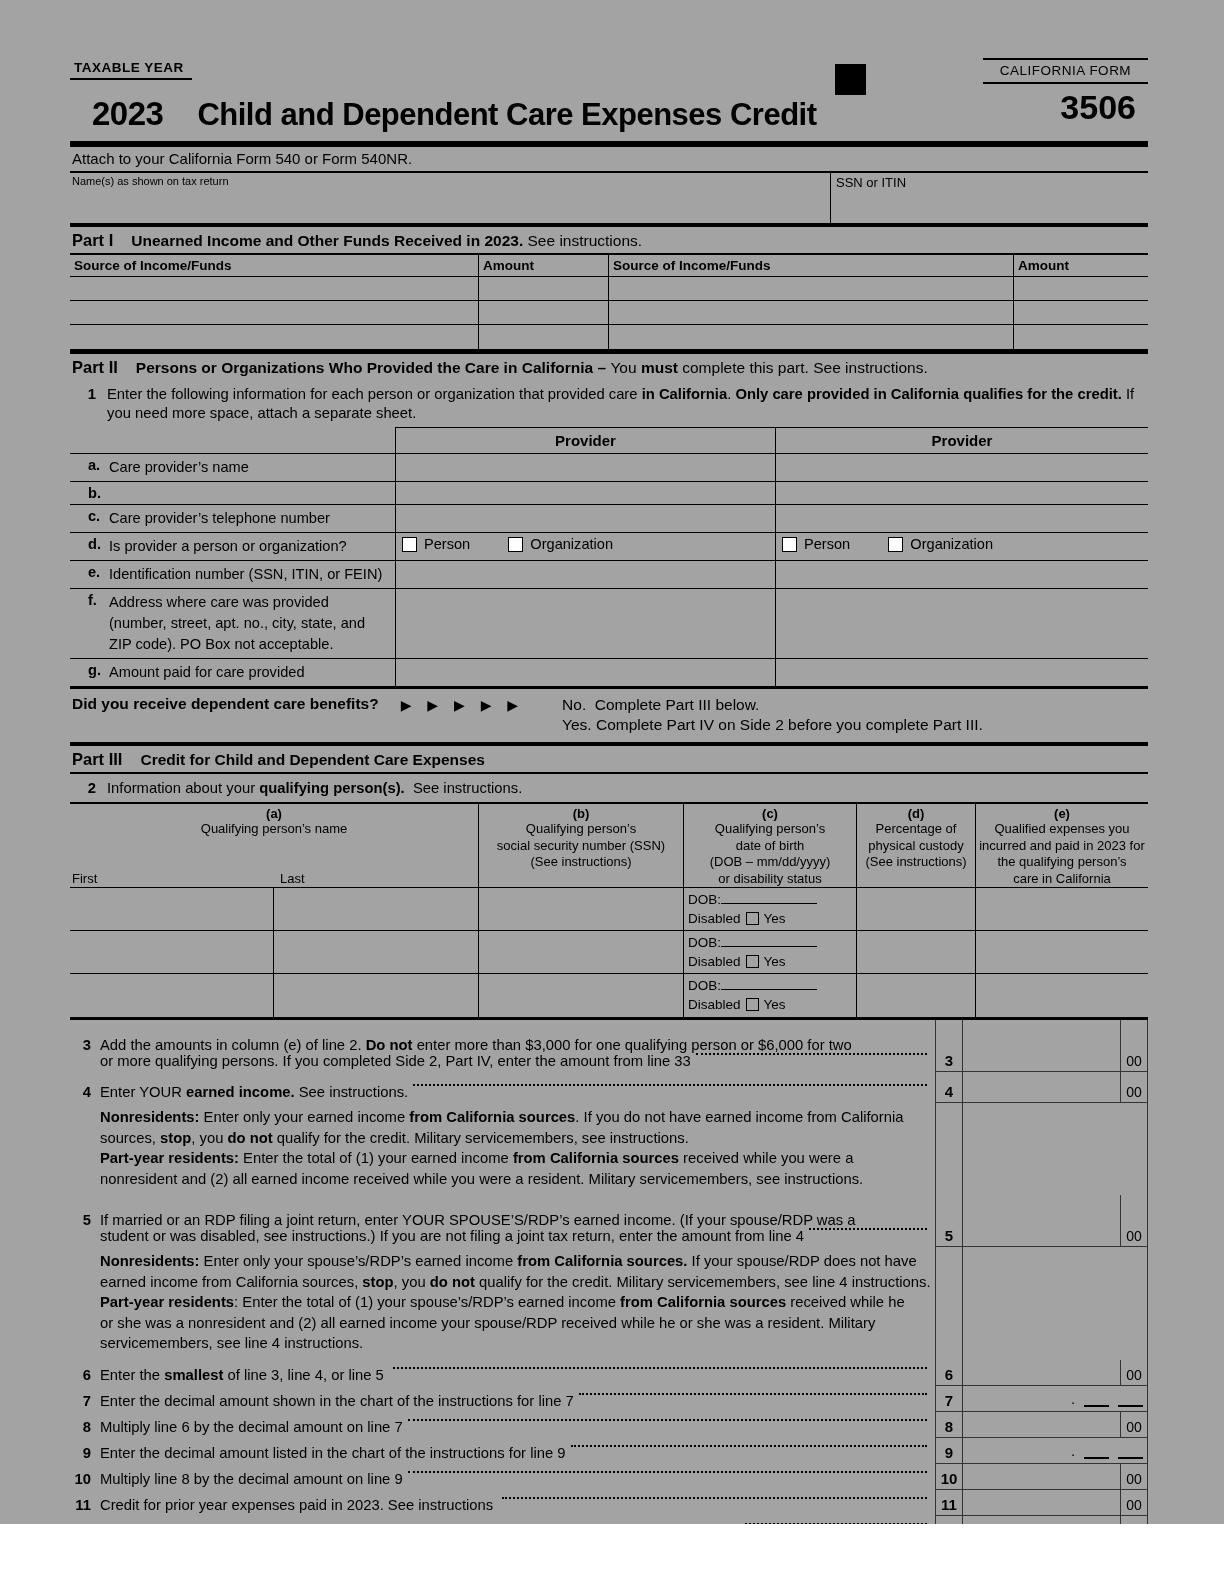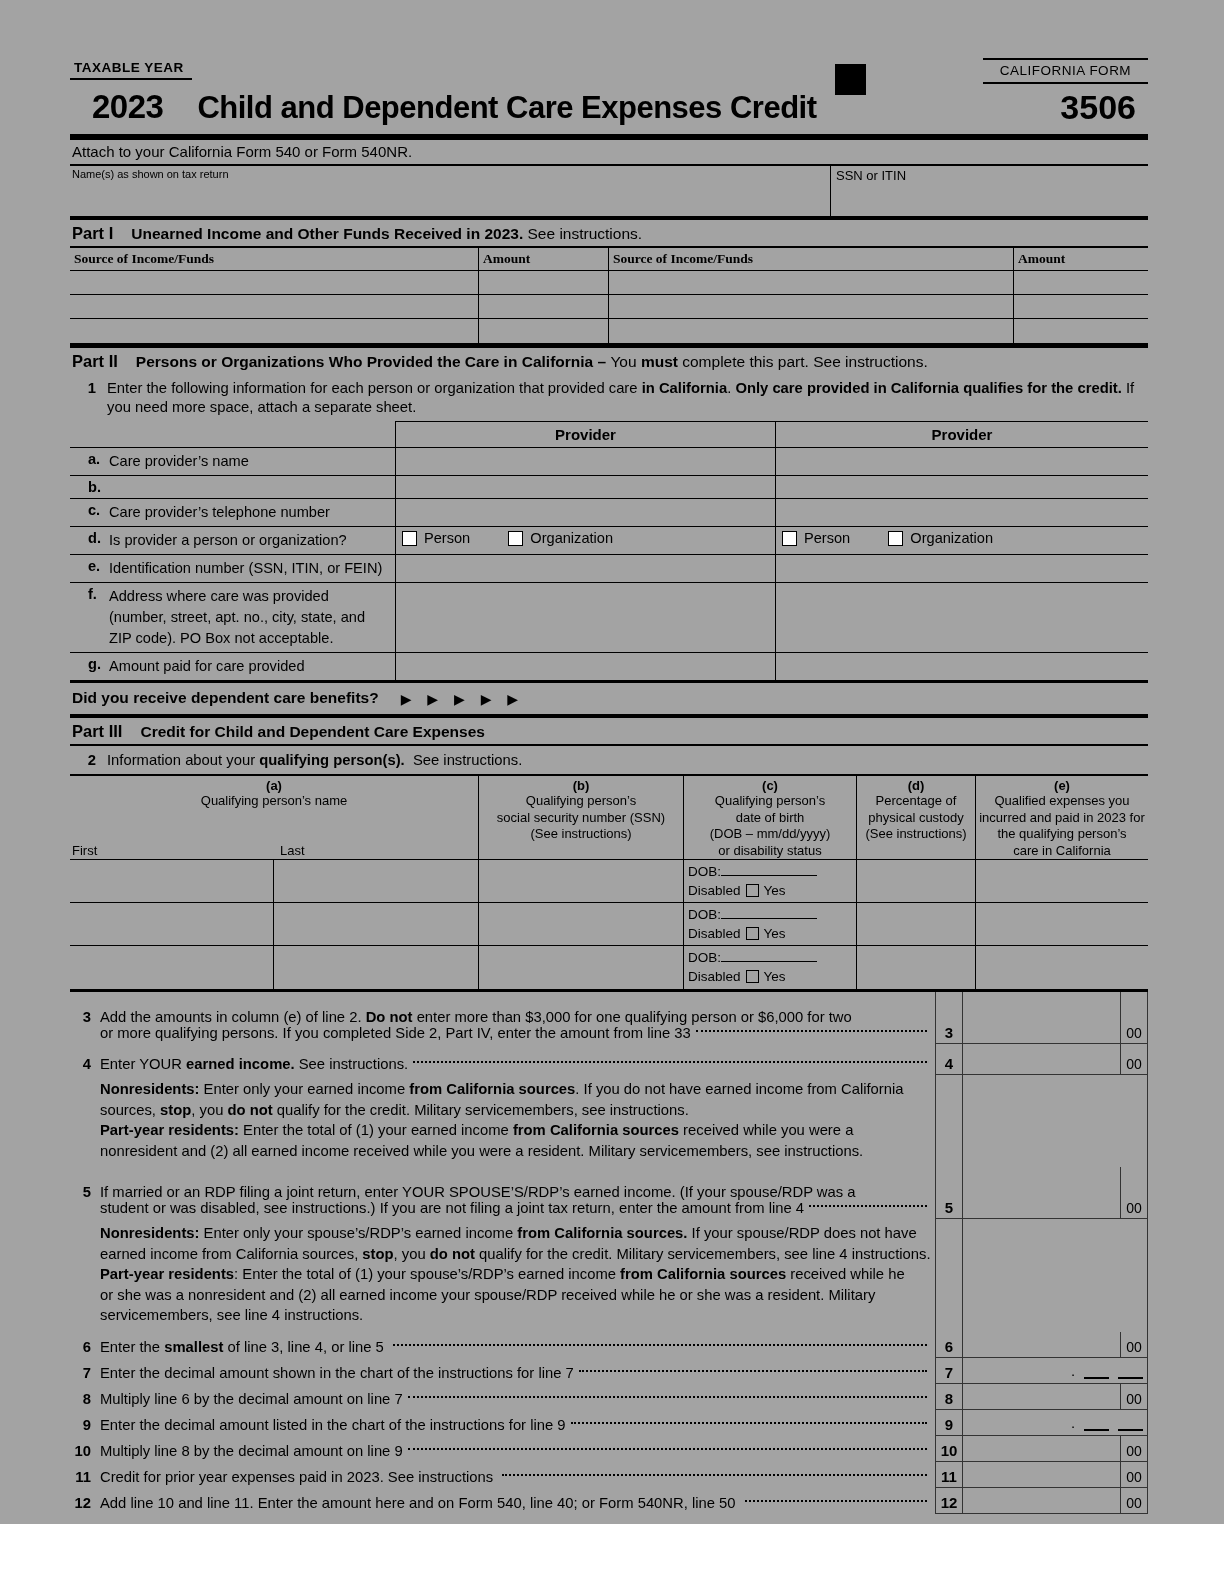--- a/index.html
+++ b/index.html
@@ -12,39 +12,39 @@
 
   
   .hdr { padding-top:58px; position:relative; }
   .hdr-square { position:absolute; left:765px; top:64px; width:31px; height:31px; background:#000; }
   .tax-year { display:inline-block; font-size:13.5px; font-weight:bold; letter-spacing:.5px;
               border-bottom:2.5px solid #000; padding:0 8px 3px 4px; }
   .ca-form-box { position:absolute; right:0; top:58px; width:165px; text-align:center;
                  border-top:2px solid #000; border-bottom:2px solid #000; font-size:13.5px;
                  letter-spacing:.5px; padding:3px 0 4px; }
   .title-row { display:flex; align-items:baseline; margin-top:8px; }
-  .title-year { font-size:33px; font-weight:bold; margin-left:22px; letter-spacing:-.5px; }
+  .title-year { font-size:33px; font-weight:bold; margin-left:22px; letter-spacing:-.5px;margin-top:7px; }
   .title-main { font-size:31px; font-weight:bold; margin-left:34px; letter-spacing:-.5px; }
   .form-number { position:absolute; right:12px; top:88px; font-size:34px; font-weight:bold; }
   .thick-bar { height:6px; background:#000; margin-top:8px; }
   .attach-note { font-size:15px; padding:3px 0 4px 2px; border-bottom:2px solid #000; }
   .name-row { display:flex; height:50px; }
   .name-cell { flex:1; font-size:11px; padding:2px 0 0 2px; }
   .ssn-cell { width:318px; border-left:1.5px solid #000; font-size:13px; padding:2px 0 0 5px; }
 
   
   .part-hdr { border-top:4px solid #000; padding:4px 0 3px 2px; font-size:15.5px; display:flex; }
   .part-label { font-weight:bold; font-size:16.5px; margin-right:18px; }
   .part-title { padding-top:1px; }
 
   
   .p1-table { border-top:2px solid #000; border-bottom:1.5px solid #000; font-size:13.5px; }
   .p1-row { display:flex; border-bottom:1.5px solid #000; }
   .p1-row:last-child { border-bottom:none; }
-  .p1-head { font-weight:bold;font-family:Liberation Serif, serif; }
+  .p1-head { font-weight:bold; }
   .p1-c1 { width:408px; padding:3px 4px; }
   .p1-c2 { width:130px; border-left:1.5px solid #000; padding:3px 4px; }
   .p1-c3 { width:405px; border-left:1.5px solid #000; padding:3px 4px; }
   .p1-c4 { flex:1; border-left:1.5px solid #000; padding:3px 4px; }
   .p1-data { height:24px; }
 
   
   .line-intro { display:flex; font-size:14.8px; padding:5px 0 4px; line-height:19px; }
   .sec-no { font-weight:bold; width:26px; text-align:right; margin-right:11px; flex:none; }
   .prov-table { font-size:14.6px; border-bottom:3.5px solid #000; }
@@ -86,21 +86,21 @@
   .dob-line { display:inline-block; width:96px; border-bottom:1.5px solid #000; height:13px; }
   .cb-small { display:inline-block; width:13px; height:13px; border:1.5px solid #000;
               vertical-align:-2px; margin:0 5px; }
 
   
   .lines-region { font-size:14.8px; }
   .lrow { display:flex; align-items:stretch; }
   .c-text { flex:1; display:flex; flex-direction:column; justify-content:flex-end;
             padding-bottom:3px; }
   .c-text .tline { display:flex; }
-  .tline-last { display:flex; align-items:center; }
+  .tline-last { display:flex; align-items:flex-start; }
   .ln-no { font-weight:bold; width:30px; text-align:right; padding-right:9px; flex:none; }
   .ln-indent { width:30px; flex:none; }
   .dots { flex:1; border-bottom:2.2px dotted #000; margin:0 8px 4px 5px; min-width:18px; }
   .c-box { display:flex; width:213px; border-right:1.6px solid #333; flex:none; }
   .c-box.ruled > div { border-bottom:1.6px solid #333; }
   .c-num { width:28px; border-left:1.6px solid #333; border-right:1.6px solid #333;
            font-weight:bold; font-size:15px; display:flex; align-items:flex-end;
            justify-content:center; padding-bottom:2px; }
   .c-amt { flex:1; }
   .c-cents { width:27px; border-left:1.6px solid #333; display:flex; align-items:flex-end;
@@ -266,20 +266,21 @@
           <span class="p-text">Amount paid for care provided</span>
         </div>
         <div class="prov-cell"></div>
         <div class="prov-cell"></div>
       </div>
     </div>
 
     <div class="benefits">
       <span class="benefits-q">Did you receive dependent care benefits?</span>
       <span class="benefits-arrows">▶ ▶ ▶ ▶ ▶</span>
+      <span class="benefits-ans pre"><span>No.  Complete Part III below.</span><br><span>Yes. Complete Part IV on Side 2 before you complete Part III.</span></span>
     </div>
 
     <div class="part-hdr" style="border-bottom:2px solid #000;">
       <span class="part-label">Part III</span>
       <span class="part-title b">Credit for Child and Dependent Care Expenses</span>
     </div>
 
     <div class="line-intro">
       <span class="sec-no">2</span>
       <span style="white-space: pre-wrap;"><span>Information about your </span><span class="b">qualifying person(s).</span><span>  See instructions.</span></span>

